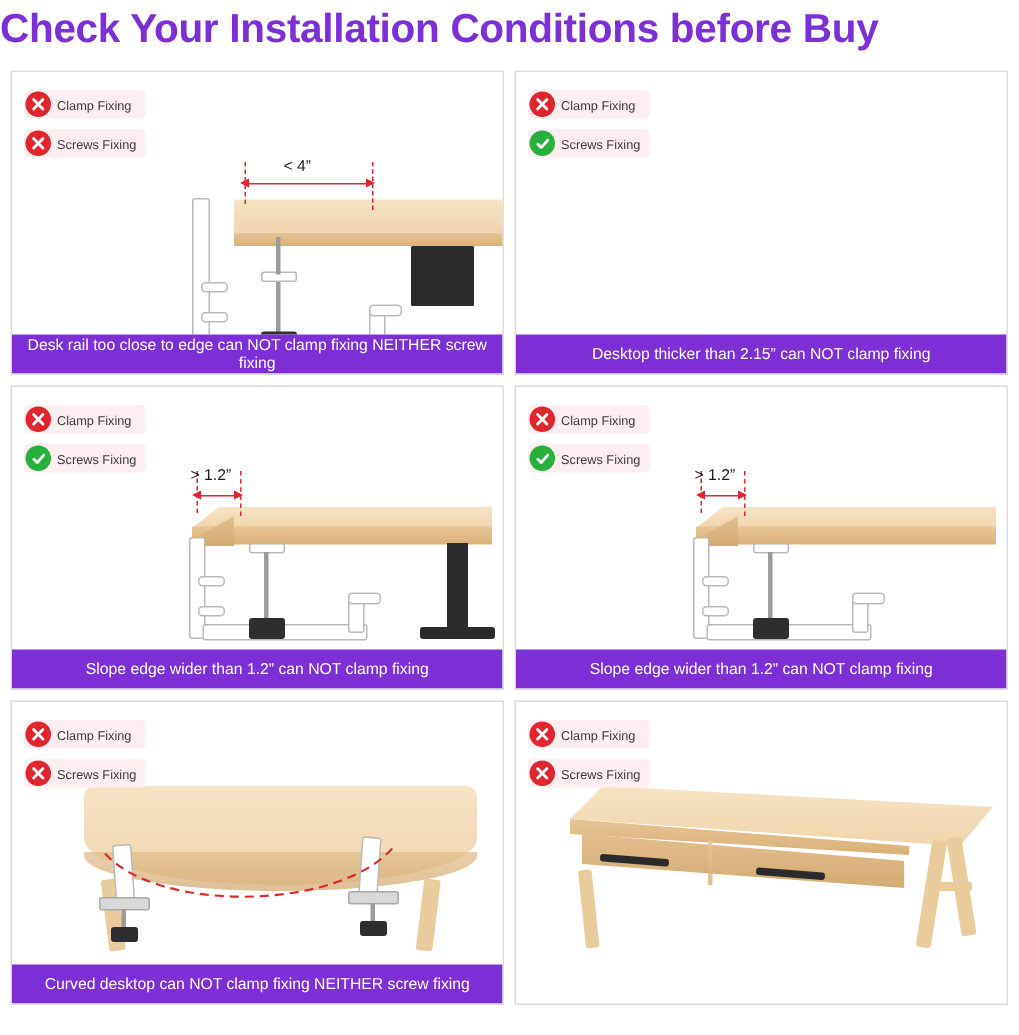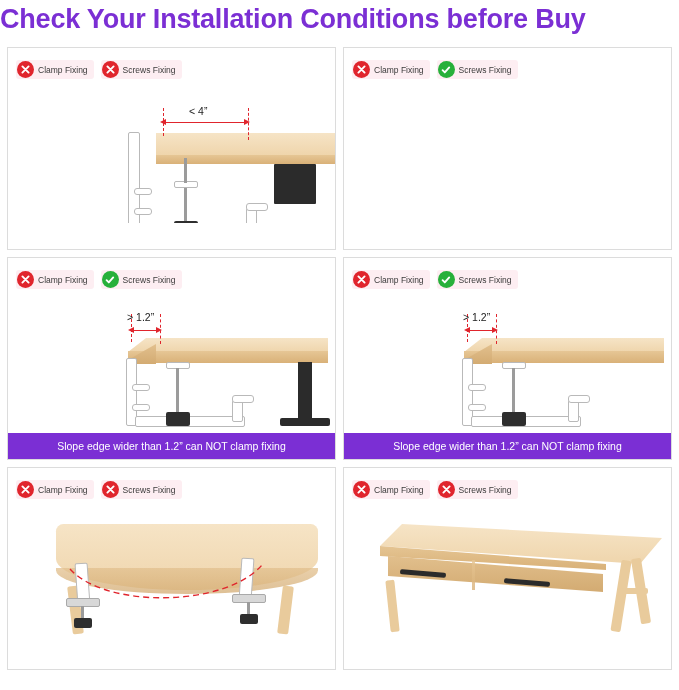--- a/index.html
+++ b/index.html
@@ -69,20 +69,21 @@
     text-align: center;
     padding: 0 6px;
   }
   .caption.two-line { font-size: 10.5px; }
 
   
   .badges {
     position: absolute;
     left: 8px; top: 12px;
     display: flex;
+    flex-direction: column;
     gap: 7px;
     z-index: 6;
   }
   .badge {
     display: flex;
     align-items: center;
     gap: 4px;
     background: #fdeef2;
     border-radius: 3px;
     padding: 1px 6px 1px 1px;
@@ -252,20 +253,21 @@
         <div class="badge">
           <span class="mark mark-x">
             <svg width="11" height="11" viewBox="0 0 11 11">
                 <path d="M2.4 2.4 L8.6 8.6 M8.6 2.4 L2.4 8.6" stroke="#ffffff" stroke-width="1.9" stroke-linecap="round"></path>
               </svg>
           </span>
           <span class="badge-label">Screws Fixing</span>
         </div>
       </div>
 
+      <div class="caption two-line">Desk rail too close to edge can NOT clamp fixing NEITHER screw fixing</div>
     </div>
 
     <div class="panel">
 
       <div class="badges">
         <div class="badge">
           <span class="mark mark-x">
             <svg width="11" height="11" viewBox="0 0 11 11">
                 <path d="M2.4 2.4 L8.6 8.6 M8.6 2.4 L2.4 8.6" stroke="#ffffff" stroke-width="1.9" stroke-linecap="round"></path>
               </svg>
@@ -275,20 +277,21 @@
         <div class="badge">
           <span class="mark mark-v">
             <svg width="12" height="12" viewBox="0 0 12 12">
                 <path d="M2.6 6.2 L4.8 8.4 L9.2 3.4" stroke="#ffffff" stroke-width="1.9" fill="none" stroke-linecap="round" stroke-linejoin="round"></path>
               </svg>
           </span>
           <span class="badge-label">Screws Fixing</span>
         </div>
       </div>
 
+      <div class="caption">Desktop thicker than 2.15” can NOT clamp fixing</div>
     </div>
 
     <div class="panel">
       <div class="scene">
 
         <div class="wood wood-top" style="left:120px;top:80px;width:200px;height:14px;clip-path:polygon(0 14px,18px 0,200px 0,200px 14px);"></div>
         <div class="wood wood-edge" style="left:120px;top:93px;width:200px;height:12px;"></div>
         <div class="wood wood-dark" style="left:120px;top:86px;width:28px;height:20px;clip-path:polygon(0 16px,28px 0,28px 20px,0 20px);"></div>
 
         <div class="leg-dark" style="left:290px;top:104px;width:14px;height:60px;"></div>
@@ -419,20 +422,21 @@
         <div class="badge">
           <span class="mark mark-x">
             <svg width="11" height="11" viewBox="0 0 11 11">
                 <path d="M2.4 2.4 L8.6 8.6 M8.6 2.4 L2.4 8.6" stroke="#ffffff" stroke-width="1.9" stroke-linecap="round"></path>
               </svg>
           </span>
           <span class="badge-label">Screws Fixing</span>
         </div>
       </div>
 
+      <div class="caption">Curved desktop can NOT clamp fixing NEITHER screw fixing</div>
     </div>
 
     <div class="panel">
       <div class="scene">
 
         <div class="wood wood-top" style="left:36px;top:56px;width:282px;height:40px;clip-path:polygon(22px 0,282px 14px,260px 40px,0 22px);"></div>
         <div class="wood wood-edge" style="left:36px;top:76px;width:226px;height:26px;clip-path:polygon(0 2px,226px 20px,226px 26px,0 12px);"></div>
 
         <div class="wood wood-dark" style="left:44px;top:86px;width:215px;height:38px;clip-path:polygon(0 2px,215px 20px,215px 38px,0 22px);"></div>
         <div class="leg-dark" style="left:56px;top:103px;width:46px;height:5px;transform:rotate(4.5deg);border-radius:2px;"></div>

